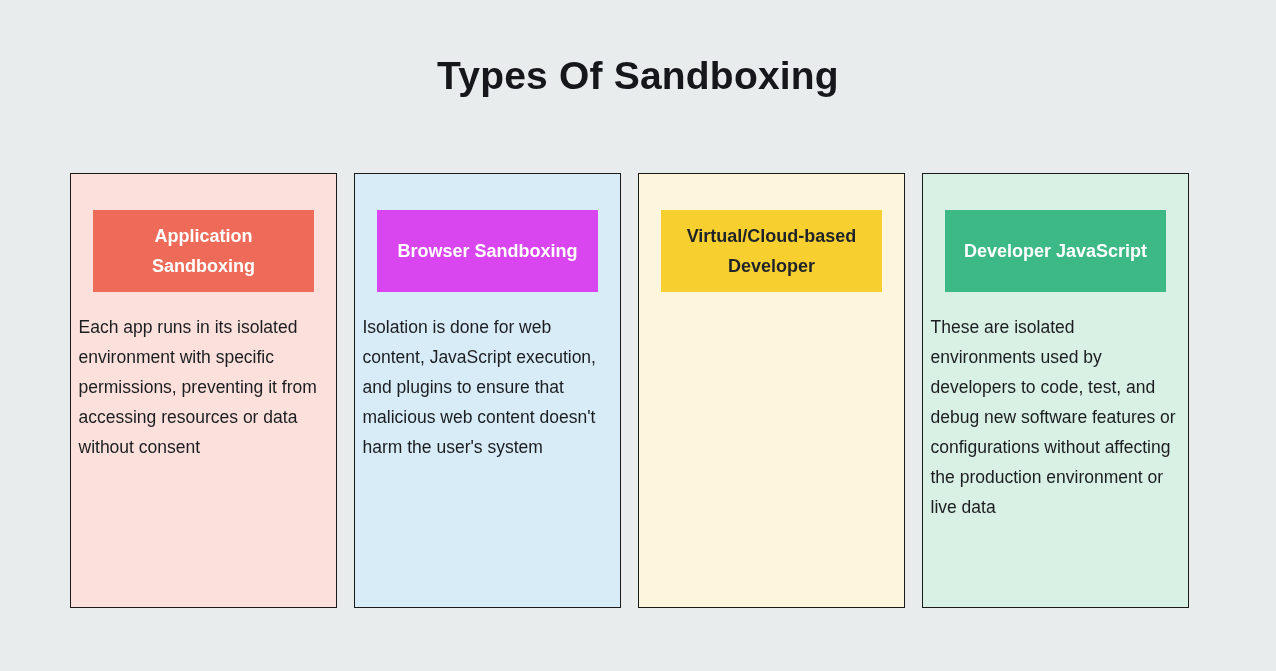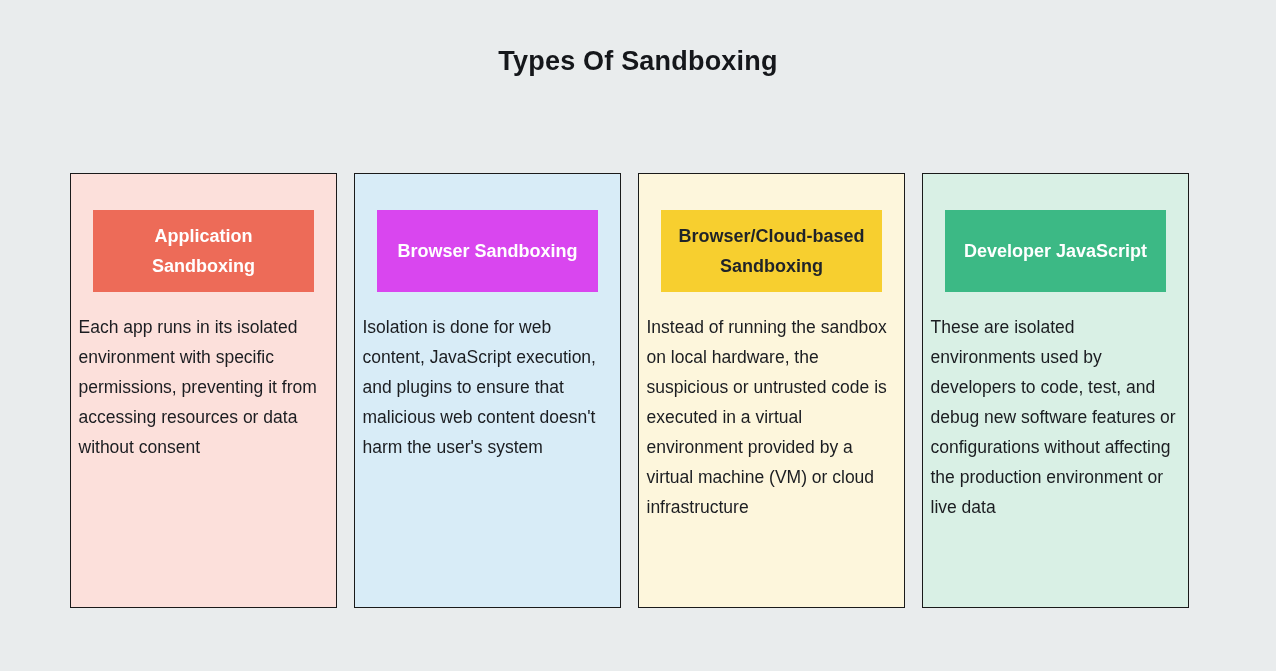--- a/index.html
+++ b/index.html
@@ -6,25 +6,25 @@
   html, body {
     width: 1276px;
     height: 671px;
     overflow: hidden;
     font-family: "Liberation Sans", sans-serif;
   }
   body { background: #E9ECED; position: relative; }
 
   .page-title {
     position: absolute;
-    top: 46px;
+    top: 54px;
     left: 0;
     width: 100%;
     text-align: center;
-    font-size: 27px;
+    font-size: 39px;
     font-weight: bold;
     letter-spacing: 0.2px;
     color: #15171B;
   }
 
   .cards-row {
     position: absolute;
     left: 70px;
     top: 173px;
     display: flex;
@@ -73,22 +73,21 @@
     <div class="card-header" style="background: rgb(237, 107, 88); color: rgb(255, 255, 255);">Application Sandboxing</div>
     <div class="card-body">Each app runs in its isolated environment with specific permissions, preventing it from accessing resources or data without consent</div>
   </article>
 
   <article class="card" style="background: rgb(216, 236, 247); border-color: rgb(26, 26, 26);">
     <div class="card-header" style="background: #d946ef; color: rgb(255, 255, 255);">Browser Sandboxing</div>
     <div class="card-body">Isolation is done for web content, JavaScript execution, and plugins to ensure that malicious web content doesn't harm the user's system</div>
   </article>
 
   <article class="card" style="background: rgb(253, 246, 220); border-color: rgb(26, 26, 26);">
-    <div class="card-header" style="background: rgb(247, 207, 47); color: rgb(31, 35, 41);">Browser/Cloud-based Sandboxing</div>
-    <div class="card-body">Instead of running the sandbox on local hardware, the suspicious or untrusted code is executed in a virtual environment provided by a virtual machine (VM) or cloud infrastructure</div>
+    <div class="card-header" style="background: rgb(247, 207, 47); color: rgb(31, 35, 41);">Virtual/Cloud-based Developer</div>
   </article>
 
   <article class="card" style="background: rgb(217, 240, 229); border-color: rgb(26, 26, 26);">
     <div class="card-header" style="background: rgb(60, 185, 133); color: rgb(255, 255, 255);">Developer JavaScript</div>
     <div class="card-body">These are isolated environments used by developers to code, test, and debug new software features or configurations without affecting the production environment or live data</div>
   </article>
 
 </div>
 
 </body></html>

